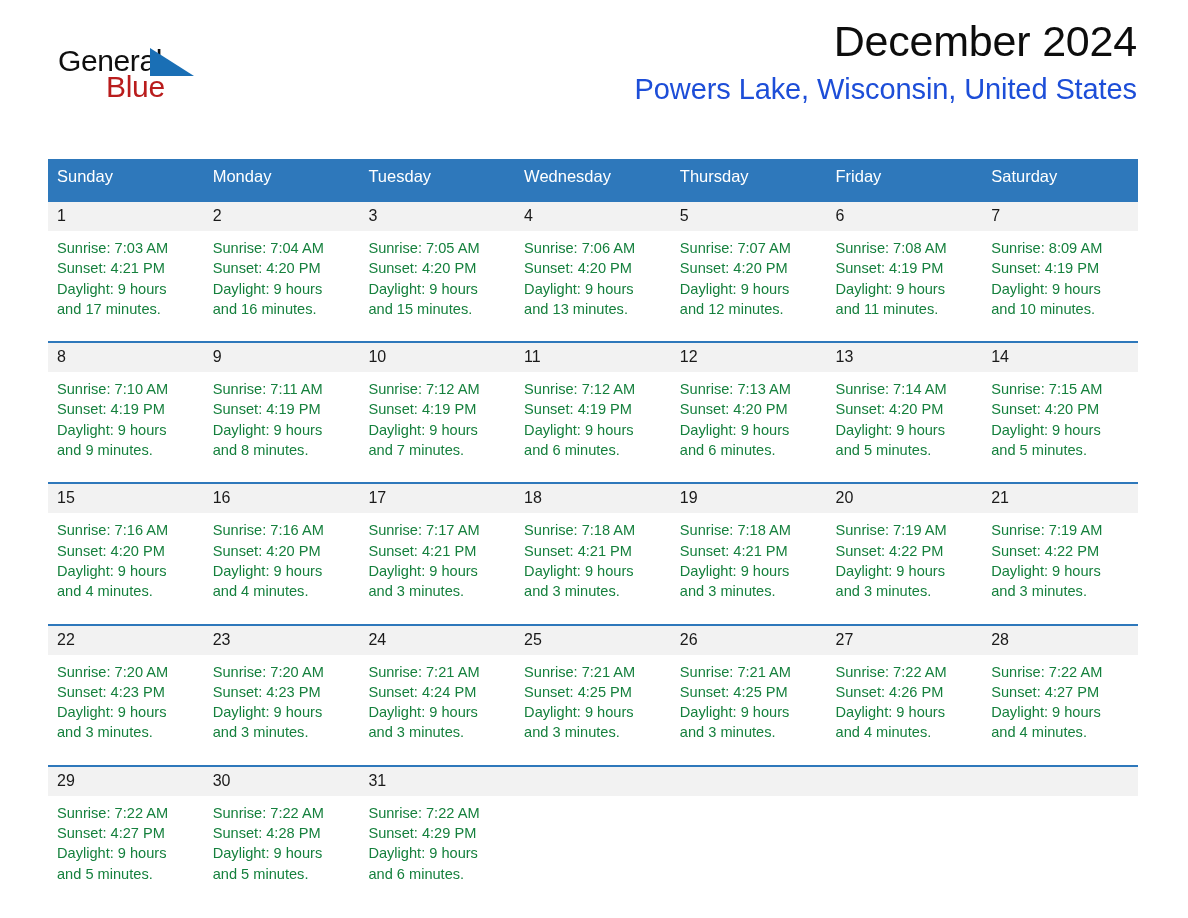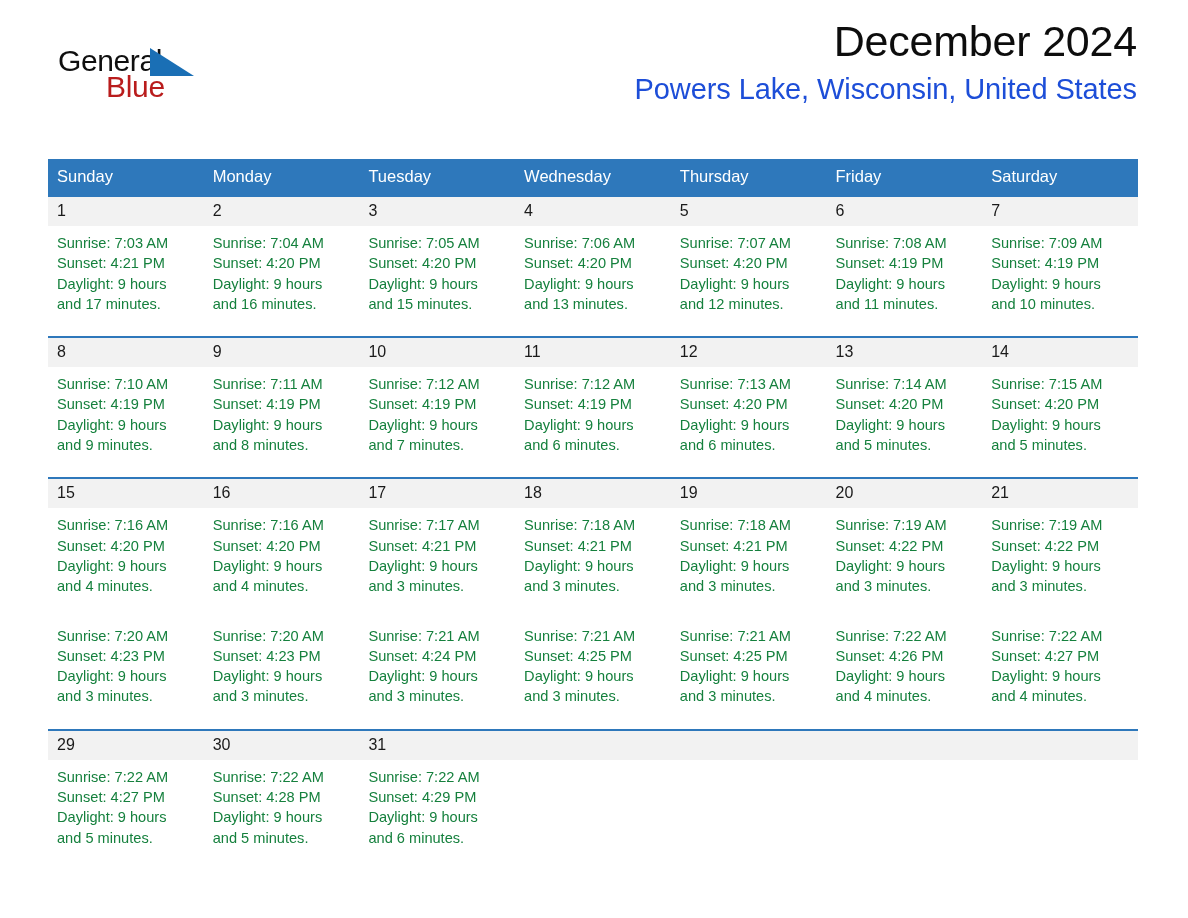--- a/index.html
+++ b/index.html
@@ -108,21 +108,21 @@
     table-layout: fixed;
   }
 
   table.cal th {
     background: #2e78bb;
     color: #ffffff;
     font-weight: 400;
     font-size: 16.5px;
     line-height: 20px;
     text-align: left;
-    padding: 7px 0 11px 9px;
+    padding: 7px 0 16px 9px;
     border: 0;
     white-space: nowrap;
   }
 
   .daynum-row td {
     background: #f2f2f2;
     border-top: 2px solid #2e78bb;
     padding: 4px 0 5px 9px;
     font-size: 16px;
     line-height: 20px;
@@ -223,21 +223,21 @@
               <div class="line">Daylight: 9 hours</div>
               <div class="line">and 12 minutes.</div>
             </td>
             <td>
               <div class="line">Sunrise: 7:08 AM</div>
               <div class="line">Sunset: 4:19 PM</div>
               <div class="line">Daylight: 9 hours</div>
               <div class="line">and 11 minutes.</div>
             </td>
             <td>
-              <div class="line">Sunrise: 7:09 AM</div>
+              <div class="line">Sunrise: 8:09 AM</div>
               <div class="line">Sunset: 4:19 PM</div>
               <div class="line">Daylight: 9 hours</div>
               <div class="line">and 10 minutes.</div>
             </td>
           </tr>
           <tr class="daynum-row">
             <td>8</td>
             <td>9</td>
             <td>10</td>
             <td>11</td>
@@ -335,20 +335,29 @@
               <div class="line">Daylight: 9 hours</div>
               <div class="line">and 3 minutes.</div>
             </td>
             <td>
               <div class="line">Sunrise: 7:19 AM</div>
               <div class="line">Sunset: 4:22 PM</div>
               <div class="line">Daylight: 9 hours</div>
               <div class="line">and 3 minutes.</div>
             </td>
           </tr>
+          <tr class="daynum-row">
+            <td>22</td>
+            <td>23</td>
+            <td>24</td>
+            <td>25</td>
+            <td>26</td>
+            <td>27</td>
+            <td>28</td>
+          </tr>
           <tr class="detail-row">
             <td>
               <div class="line">Sunrise: 7:20 AM</div>
               <div class="line">Sunset: 4:23 PM</div>
               <div class="line">Daylight: 9 hours</div>
               <div class="line">and 3 minutes.</div>
             </td>
             <td>
               <div class="line">Sunrise: 7:20 AM</div>
               <div class="line">Sunset: 4:23 PM</div>

